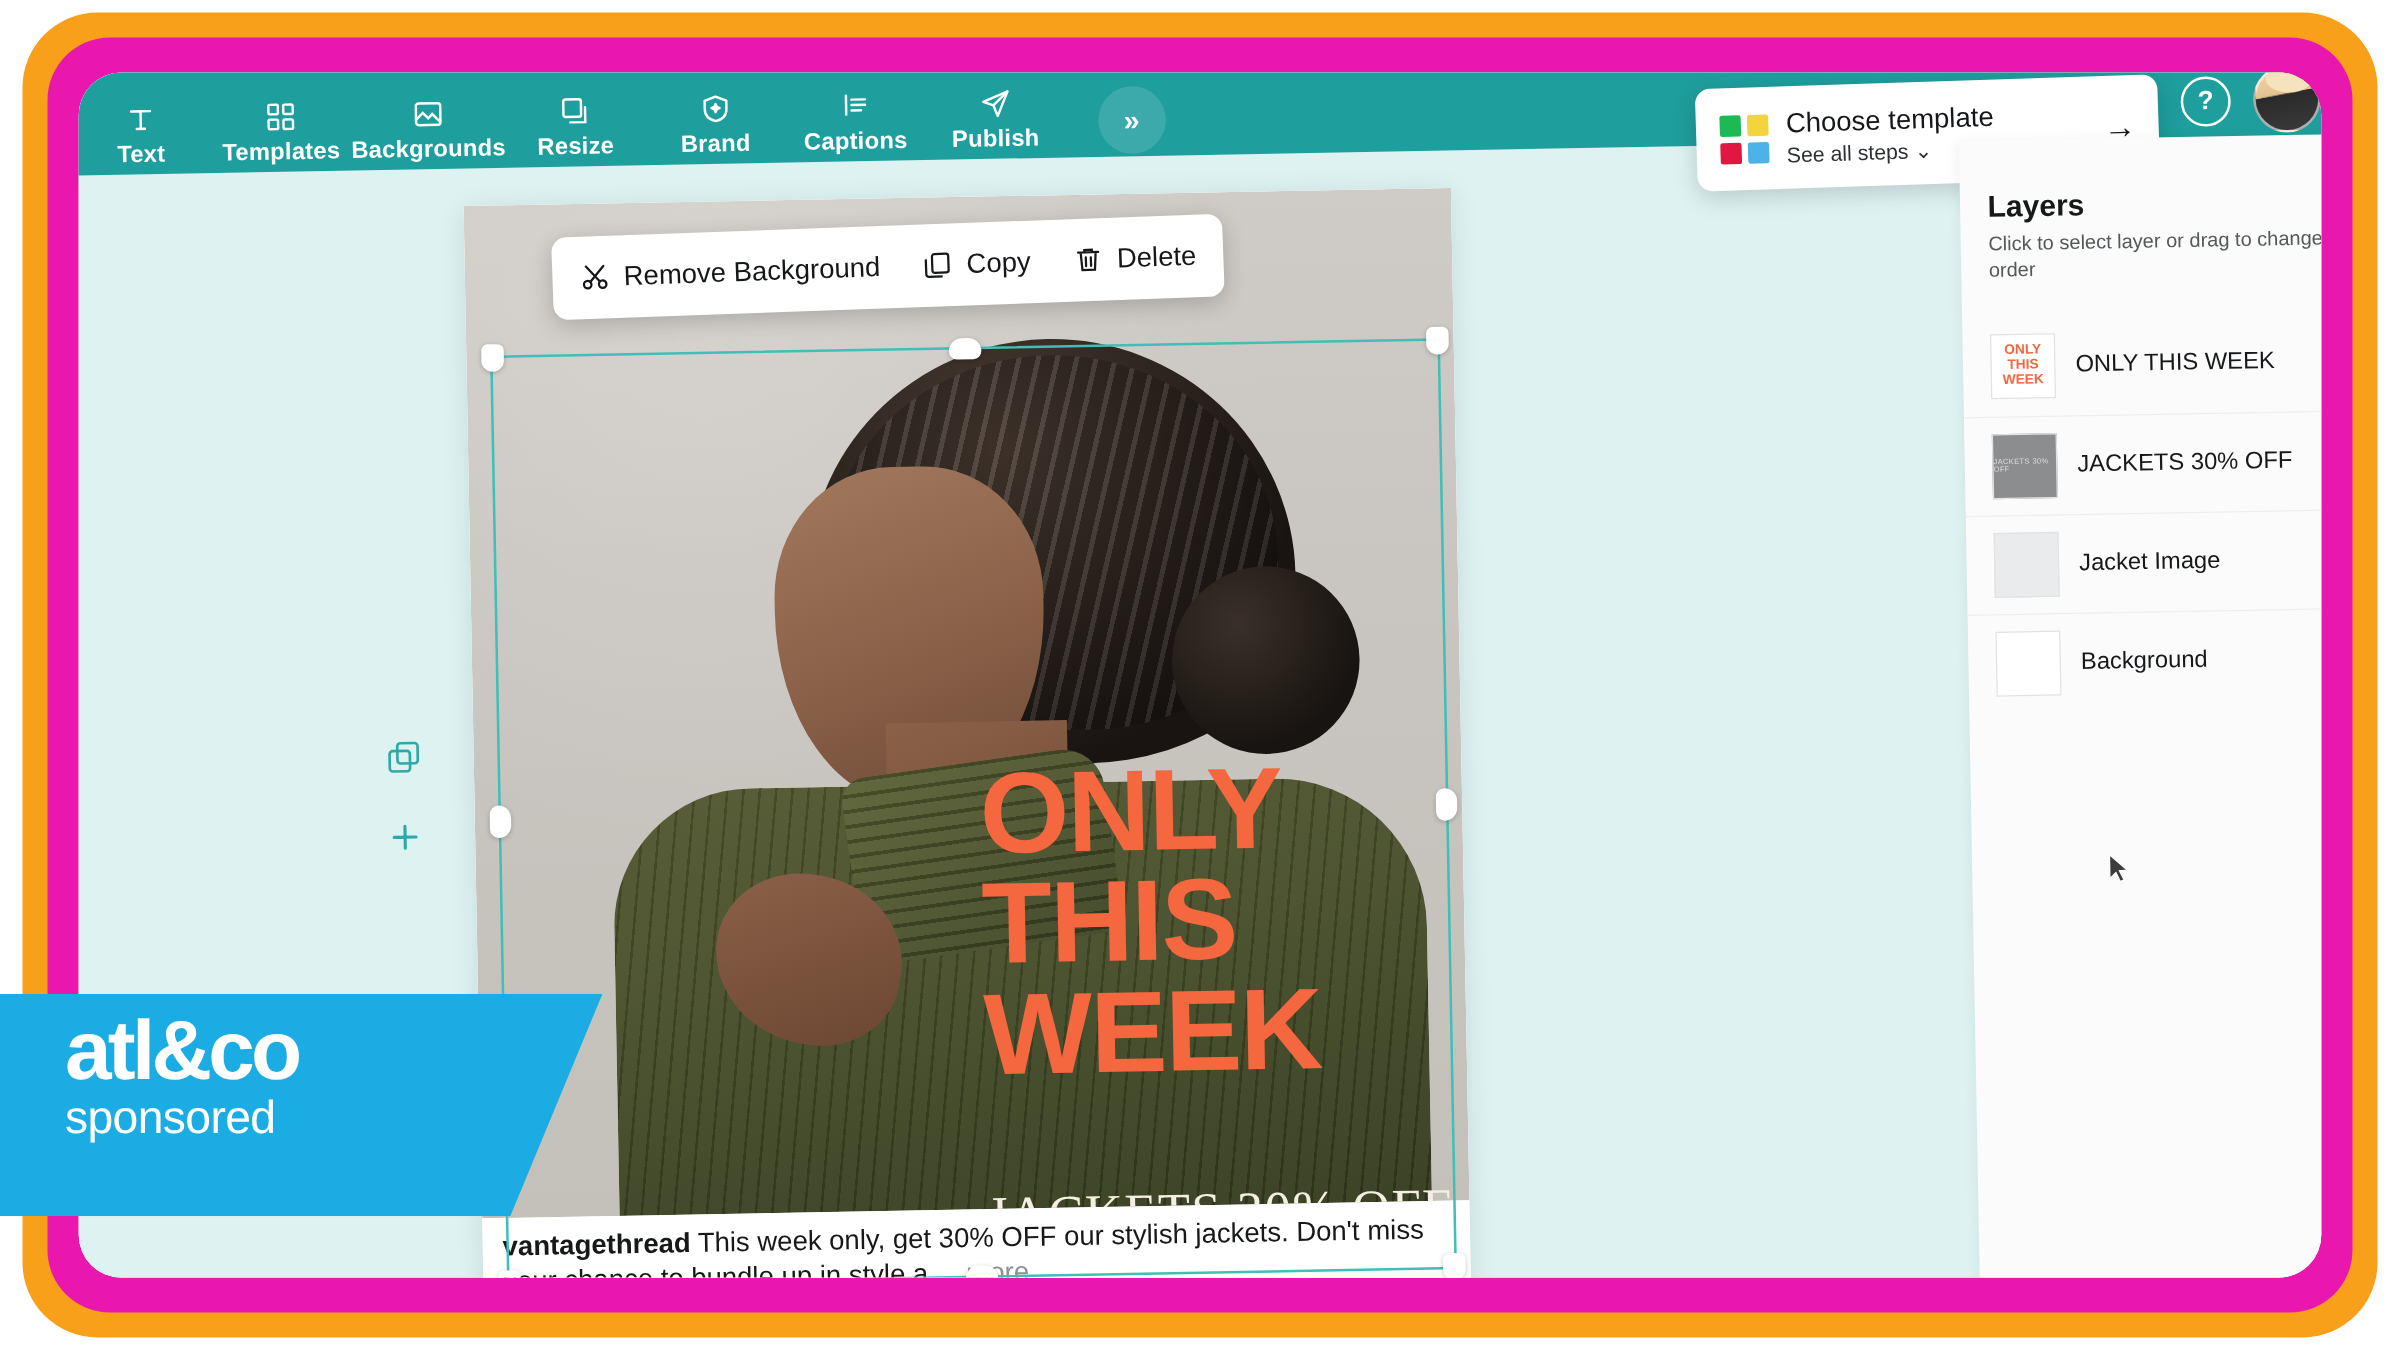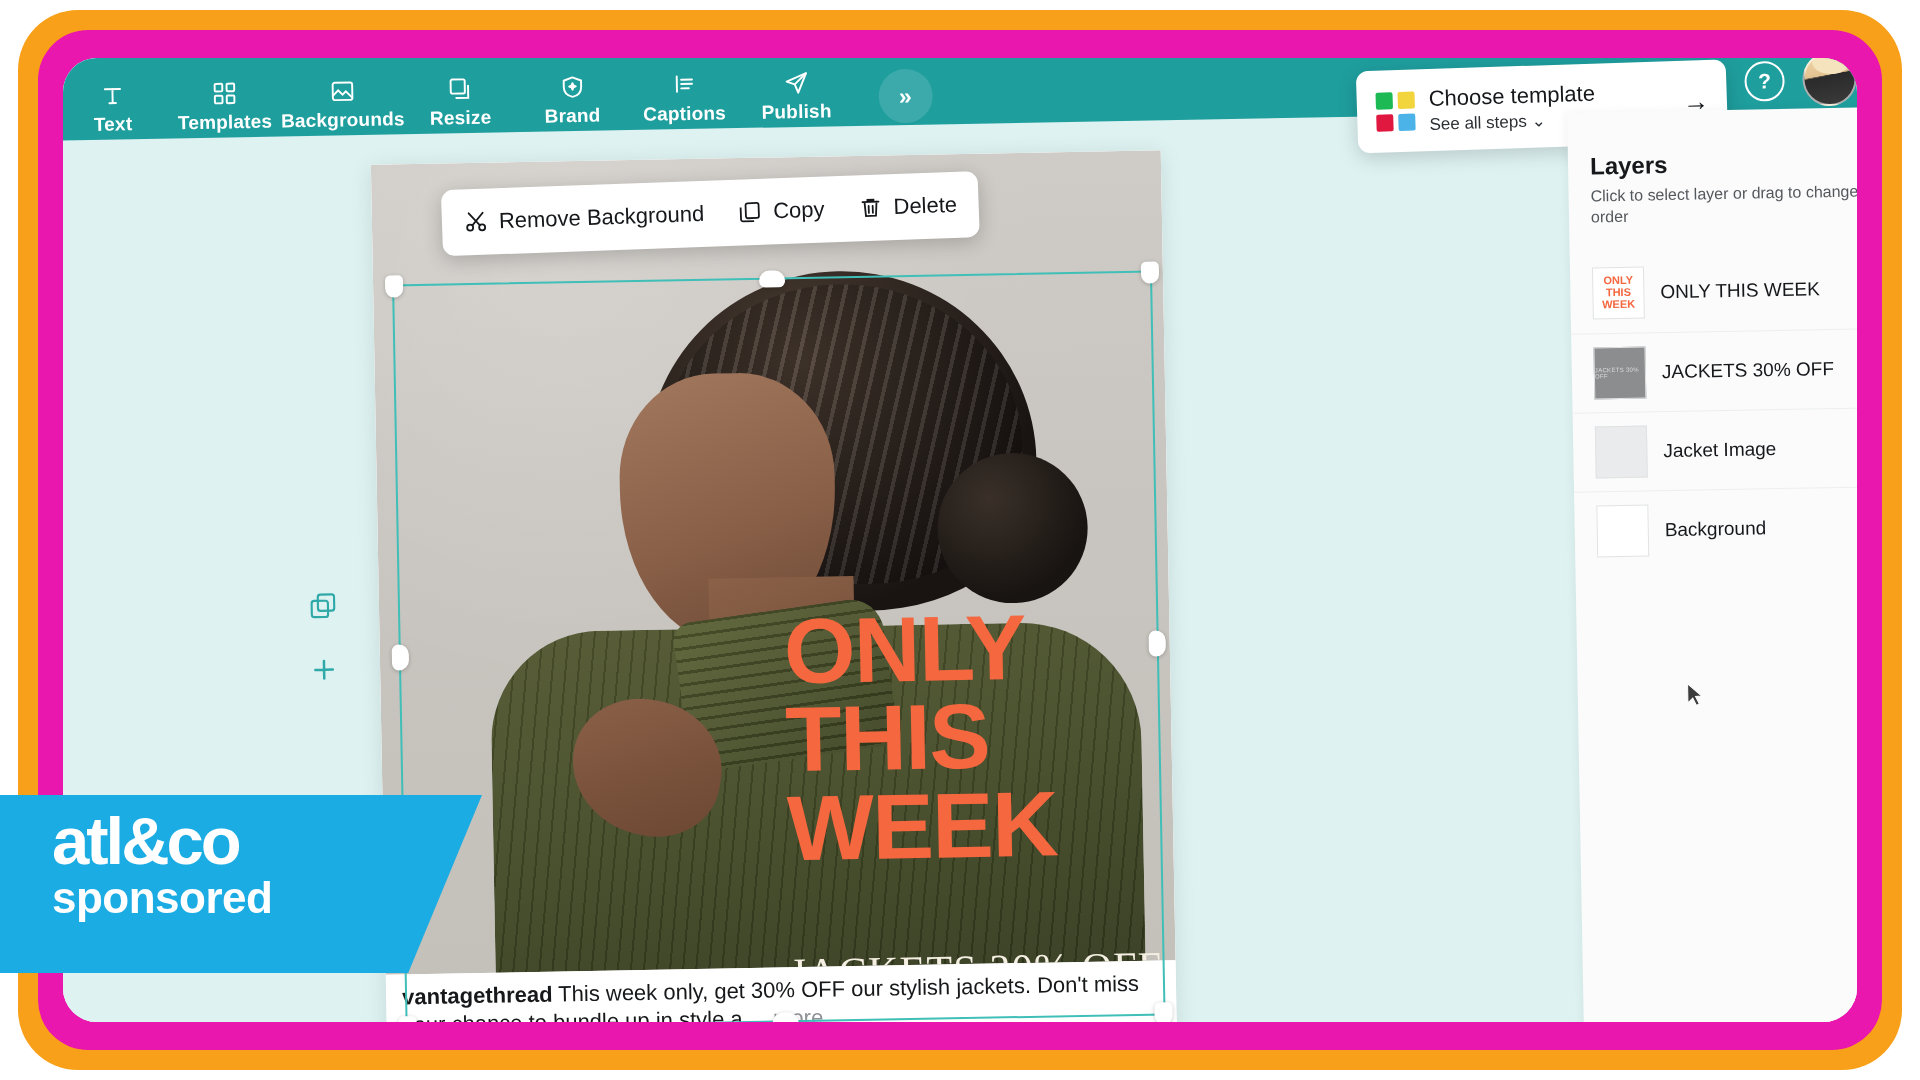--- a/index.html
+++ b/index.html
@@ -223,21 +223,21 @@
 
   
   #sponsor-tag{
     position:absolute; left:-10px; top:795px; width:492px; height:178px;
     background:#1CACE4; color:#ffffff;
     clip-path:polygon(0 0, 100% 0, 85% 100%, 0 100%);
     padding:14px 0 0 62px;
     box-shadow:0 4px 14px rgba(0,0,0,.18);
   }
   #sp-logo{ font-size:67px; font-weight:800; letter-spacing:-3px; line-height:.96; }
-  #sp-word{ font-size:44px; font-weight:700; letter-spacing:-.5px; line-height:1.05; margin-top:2px;}
+  #sp-word{ font-size:37px; font-weight:400; letter-spacing:-.5px; line-height:1.05; margin-top:2px;}
 </style>
 </head>
 <body>
 
 <div id="frame-outer"></div>
 <div id="frame-inner"></div>
 
 <div id="app-clip">
 <div id="app">
 

